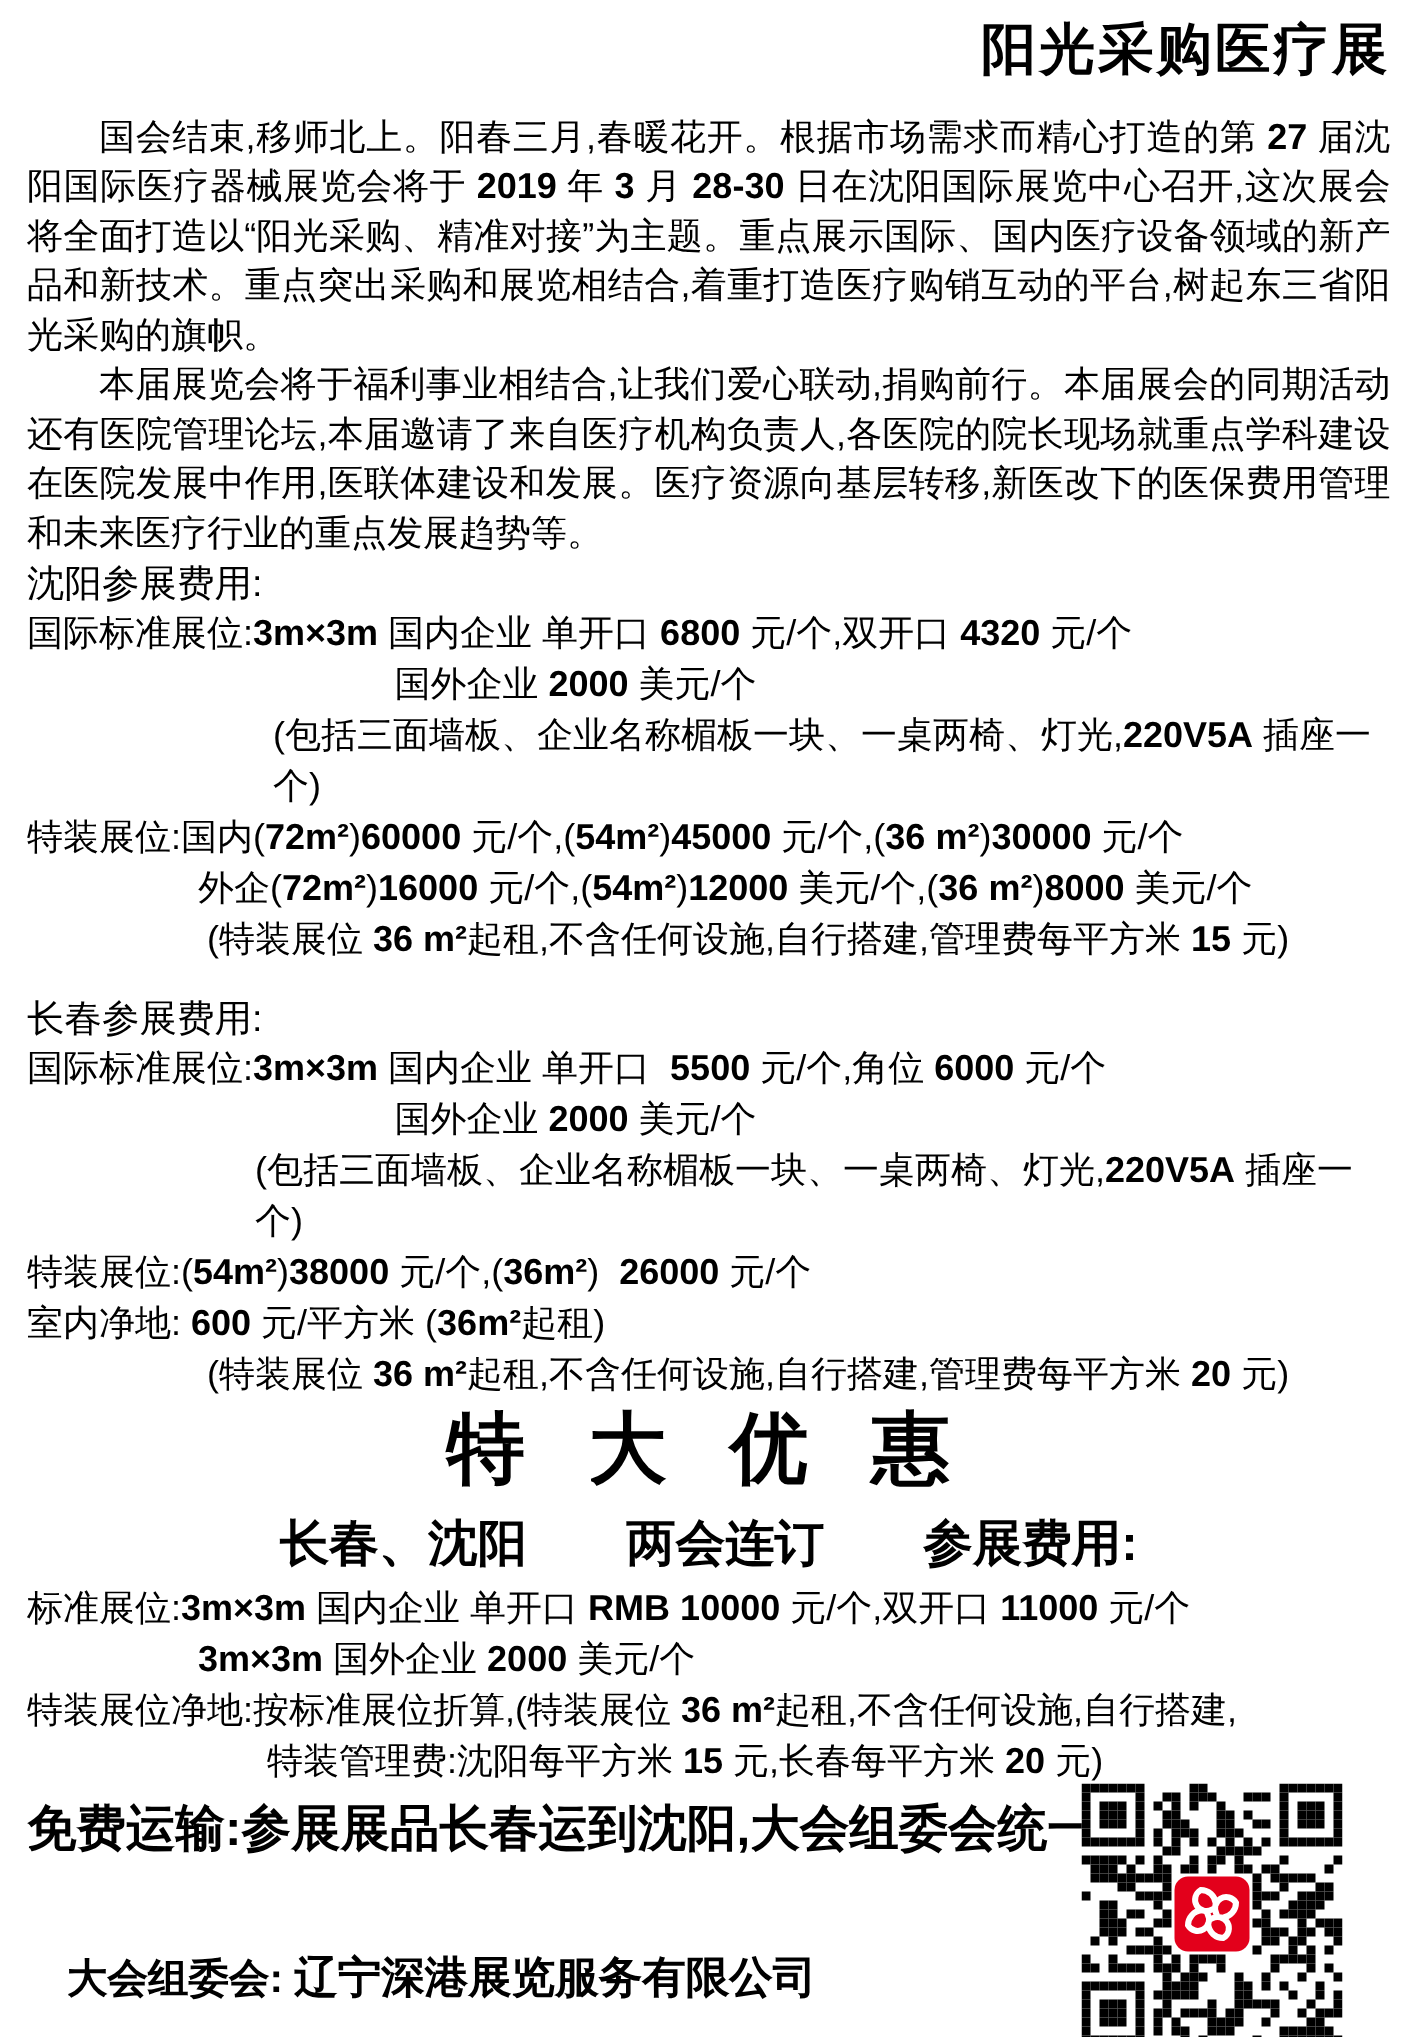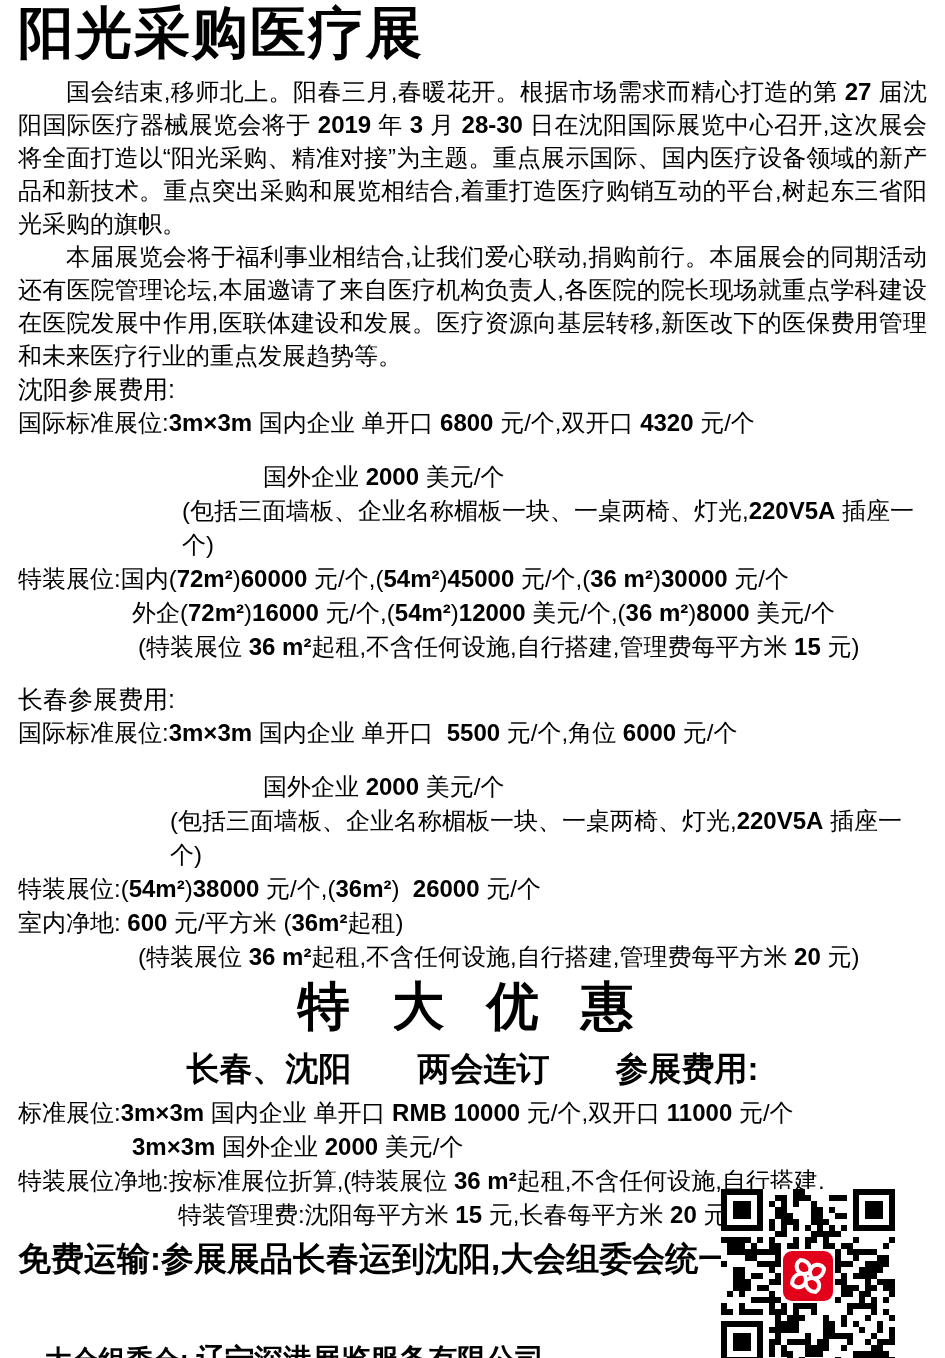--- a/index.html
+++ b/index.html
@@ -1,29 +1,29 @@
 <!DOCTYPE html>
 <html><head>
 <meta charset="utf-8">
 <style>
   html,body{margin:0;padding:0;background:#fff;}
   body{width:945px;height:1358px;overflow:hidden;
        font-family:"Liberation Sans","DejaVu Sans",sans-serif;color:#000;}
   .page{position:relative;width:945px;height:1358px;box-sizing:border-box;
         padding:0 18px;background:#fff;}
   .b{font-weight:bold;}
-  h1.title{margin:8px 0 0 0;text-align:left;font-size:56px;line-height:50px;
+  h1.title{margin:8px 0 0 0;text-align:right;font-size:37px;line-height:50px;
            font-weight:bold;letter-spacing:2px;}
   .para{margin:0;font-size:24px;line-height:33px;text-align:justify;
         text-indent:48px;white-space:normal;}
   .p1{margin-top:17px;}
   .sec-head{font-size:25px;font-weight:normal;line-height:34px;}
   .mt18{margin-top:18px;}
   .line{font-size:24px;line-height:34px;white-space:pre-wrap;}
-  .ml245{margin-left:245px;margin-top:20px;}
+  .ml245{margin-left:245px;}
   .ml164{margin-left:164px;}
   .ml152{margin-left:152px;}
   .ml114{margin-left:114px;}
   .ml120{margin-left:120px;}
   .ml160{margin-left:160px;}
   .promo-big{margin-top:5px;text-align:center;font-size:52px;line-height:54px;
              font-weight:900;letter-spacing:14px;}
   .promo-sub{margin-top:16px;text-align:center;font-size:33px;line-height:40px;
              font-weight:bold;white-space:pre-wrap;}
   .promo-lines{margin-top:7px;}

